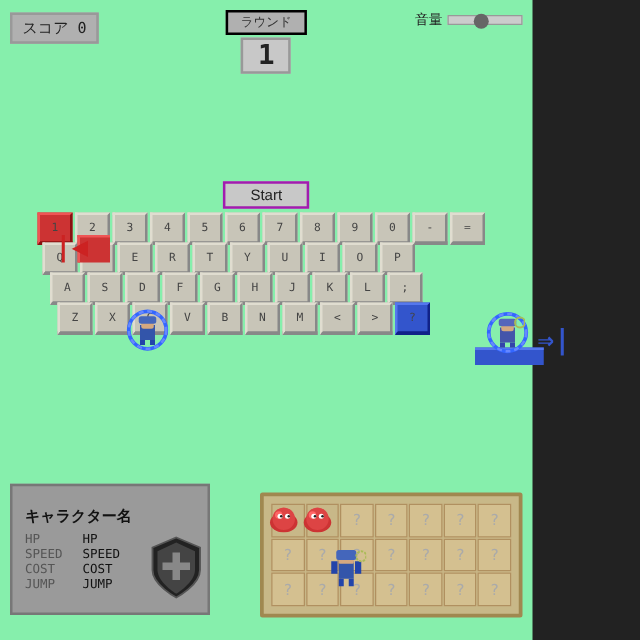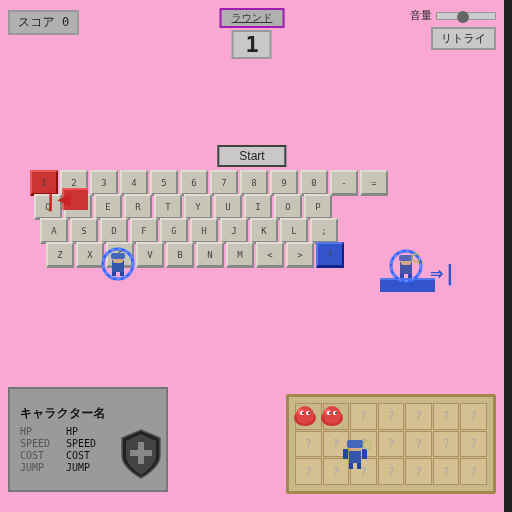--- a/index.html
+++ b/index.html
@@ -6,23 +6,23 @@
     body {
       width: 512px;
       height: 512px;
       background: #222;
       overflow: hidden;
       font-family: 'MS Gothic', monospace, sans-serif;
       position: relative;
     }
 
     #game-area {
-      width: 504px;
+      width: 426px;
       height: 512px;
-      background: #f9a8d4;
+      background: #86efac;
       position: relative;
     }
 
     
     #score-box {
       position: absolute;
       top: 10px;
       left: 8px;
       background: #b0b0b0;
       border: 2px solid #999;
@@ -34,25 +34,24 @@
     
     #round-box {
       position: absolute;
       top: 8px;
       left: 50%;
       transform: translateX(-50%);
       text-align: center;
     }
     #round-label {
       background: #b0b0b0;
-      border: 2px solid #a21caf;
+      border: 2px solid #000000;
       padding: 1px 10px;
       font-size: 10px;
       color: #333;
-      text-decoration: underline;
     }
     #round-number {
       background: #c8c8c8;
       border: 2px solid #999;
       font-size: 22px;
       font-weight: bold;
       color: #222;
       width: 40px;
       margin: 2px auto 0;
       text-align: center;
@@ -101,21 +100,21 @@
       color: #222;
     }
 
     
     #start-btn {
       position: absolute;
       top: 145px;
       left: 50%;
       transform: translateX(-50%);
       background: #c8c8c8;
-      border: 2px solid #404040;
+      border: 2px solid #a21caf;
       font-size: 12px;
       padding: 2px 20px;
       cursor: pointer;
       color: #222;
     }
 
     
     #keyboard-container {
       position: absolute;
       top: 170px;
@@ -251,21 +250,20 @@
     <div id="round-number">1</div>
   </div>
 
   <div id="top-right">
     <div id="volume-row">
       <span>音量</span>
       <div id="volume-slider">
         <div id="volume-thumb"></div>
       </div>
     </div>
-    <button class="top-btn">リトライ</button>
   </div>
 
   <button id="start-btn">Start</button>
 
   <div id="keyboard-container">
     <div class="kb-row" id="row1-el">
         <div class="key red">1</div>
         <div class="key">2</div>
         <div class="key">3</div>
         <div class="key">4</div>

